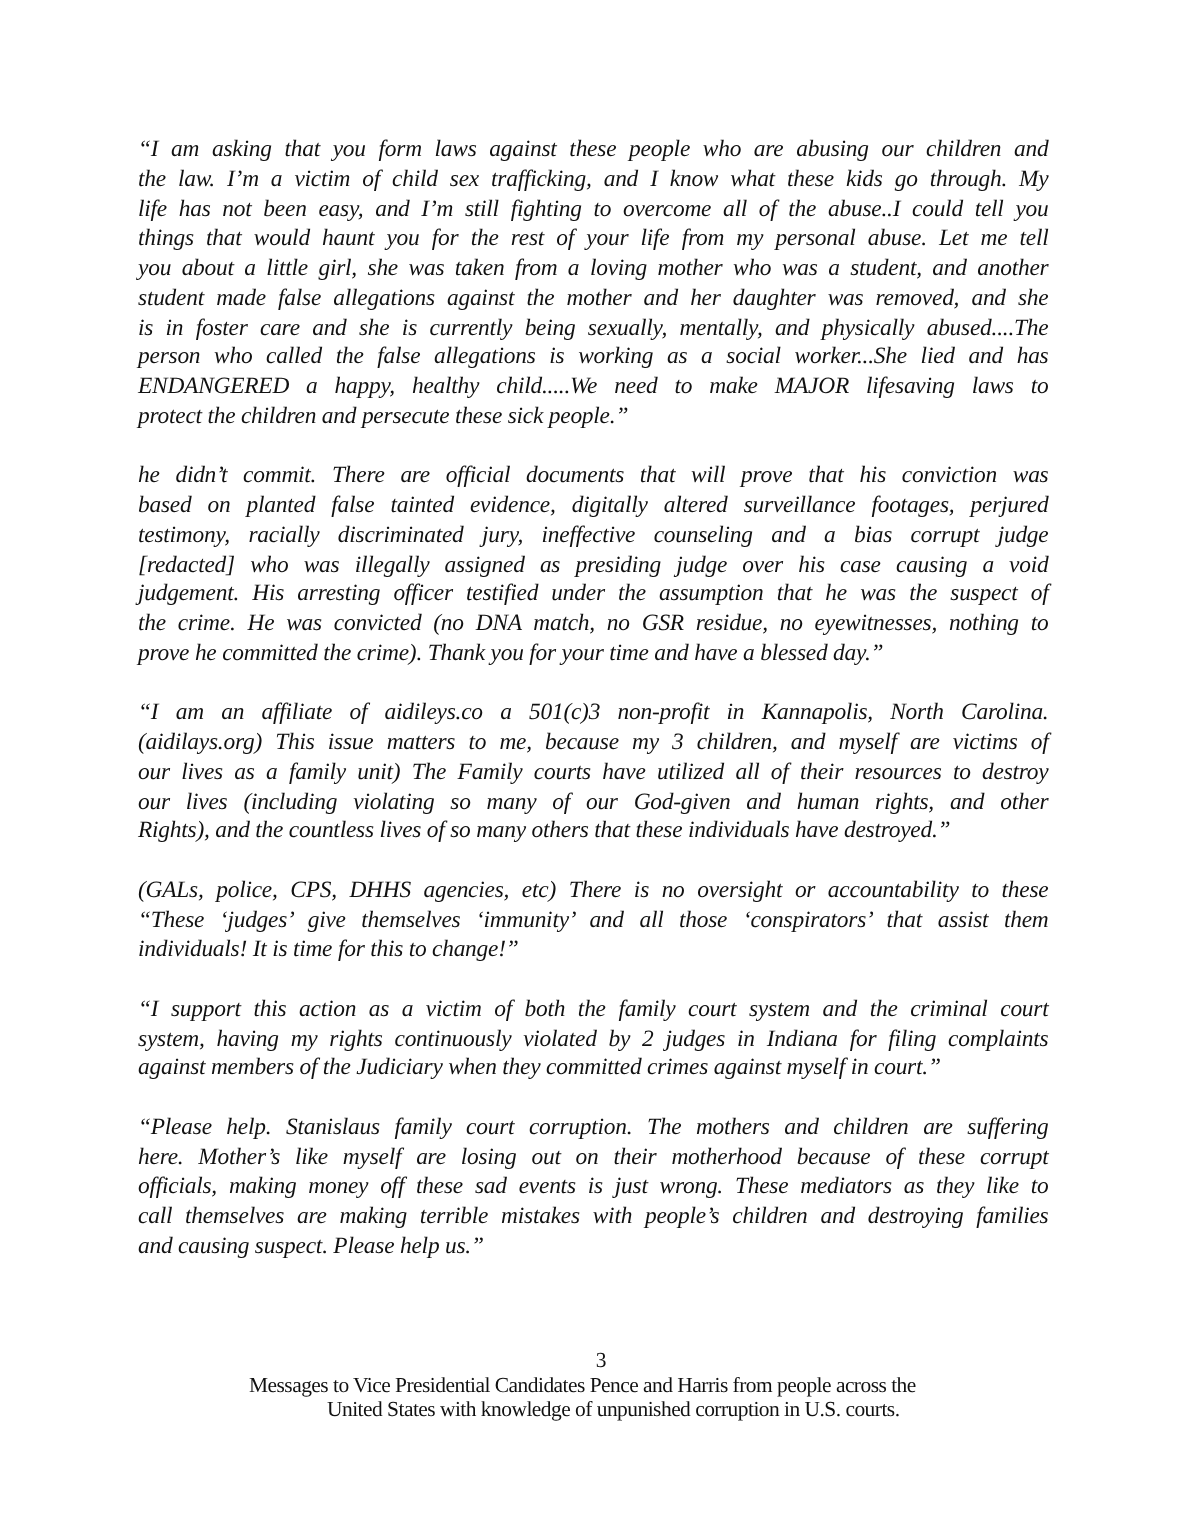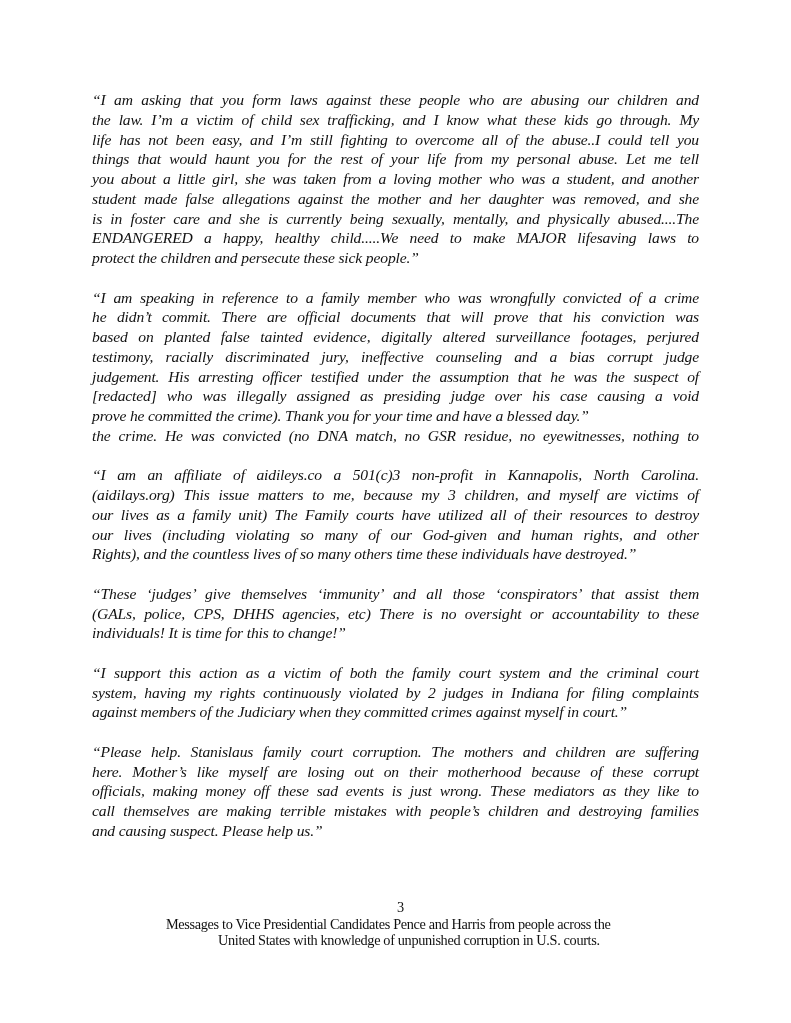--- a/index.html
+++ b/index.html
@@ -84,46 +84,46 @@
   <div class="body-text">
 
     <p class="quote">
       <span class="line">“I am asking that you form laws against these people who are abusing our children and</span>
       <span class="line">the law. I’m a victim of child sex trafficking, and I know what these kids go through. My</span>
       <span class="line">life has not been easy, and I’m still fighting to overcome all of the abuse..I could tell you</span>
       <span class="line">things that would haunt you for the rest of your life from my personal abuse. Let me tell</span>
       <span class="line">you about a little girl, she was taken from a loving mother who was a student, and another</span>
       <span class="line">student made false allegations against the mother and her daughter was removed, and she</span>
       <span class="line">is in foster care and she is currently being sexually, mentally, and physically abused....The</span>
+      <span class="line">person who called the false allegations is working as a social worker...She lied and has</span>
       <span class="line">ENDANGERED a happy, healthy child.....We need to make MAJOR lifesaving laws to</span>
       <span class="line last">protect the children and persecute these sick people.”</span>
     </p>
 
     <p class="quote">
-      <span class="line">“I am speaking in reference to a family member who was wrongfully convicted of a crime</span>
       <span class="line">he didn’t commit. There are official documents that will prove that his conviction was</span>
       <span class="line">based on planted false tainted evidence, digitally altered surveillance footages, perjured</span>
       <span class="line">testimony, racially discriminated jury, ineffective counseling and a bias corrupt judge</span>
+      <span class="line">[redacted] who was illegally assigned as presiding judge over his case causing a void</span>
       <span class="line">judgement. His arresting officer testified under the assumption that he was the suspect of</span>
-      <span class="line">[redacted] who was illegally assigned as presiding judge over his case causing a void</span>
+      <span class="line">the crime. He was convicted (no DNA match, no GSR residue, no eyewitnesses, nothing to</span>
       <span class="line last">prove he committed the crime). Thank you for your time and have a blessed day.”</span>
-      <span class="line">the crime. He was convicted (no DNA match, no GSR residue, no eyewitnesses, nothing to</span>
     </p>
 
     <p class="quote">
       <span class="line">“I am an affiliate of aidileys.co a 501(c)3 non-profit in Kannapolis, North Carolina.</span>
       <span class="line">(aidilays.org) This issue matters to me, because my 3 children, and myself are victims of</span>
       <span class="line">our lives as a family unit) The Family courts have utilized all of their resources to destroy</span>
       <span class="line">our lives (including violating so many of our God-given and human rights, and other</span>
-      <span class="line last">Rights), and the countless lives of so many others time these individuals have destroyed.”</span>
+      <span class="line last">Rights), and the countless lives of so many others that these individuals have destroyed.”</span>
     </p>
 
     <p class="quote">
+      <span class="line">(GALs, police, CPS, DHHS agencies, etc) There is no oversight or accountability to these</span>
       <span class="line">“These ‘judges’ give themselves ‘immunity’ and all those ‘conspirators’ that assist them</span>
-      <span class="line">(GALs, police, CPS, DHHS agencies, etc) There is no oversight or accountability to these</span>
       <span class="line last">individuals! It is time for this to change!”</span>
     </p>
 
     <p class="quote">
       <span class="line">“I support this action as a victim of both the family court system and the criminal court</span>
       <span class="line">system, having my rights continuously violated by 2 judges in Indiana for filing complaints</span>
       <span class="line last">against members of the Judiciary when they committed crimes against myself in court.”</span>
     </p>
 
     <p class="quote">

